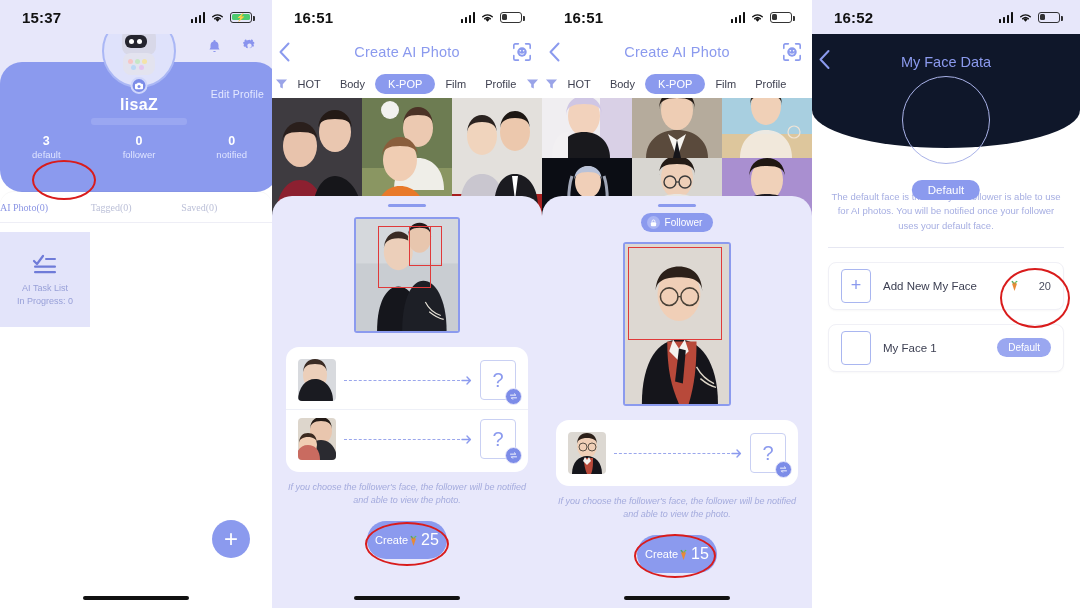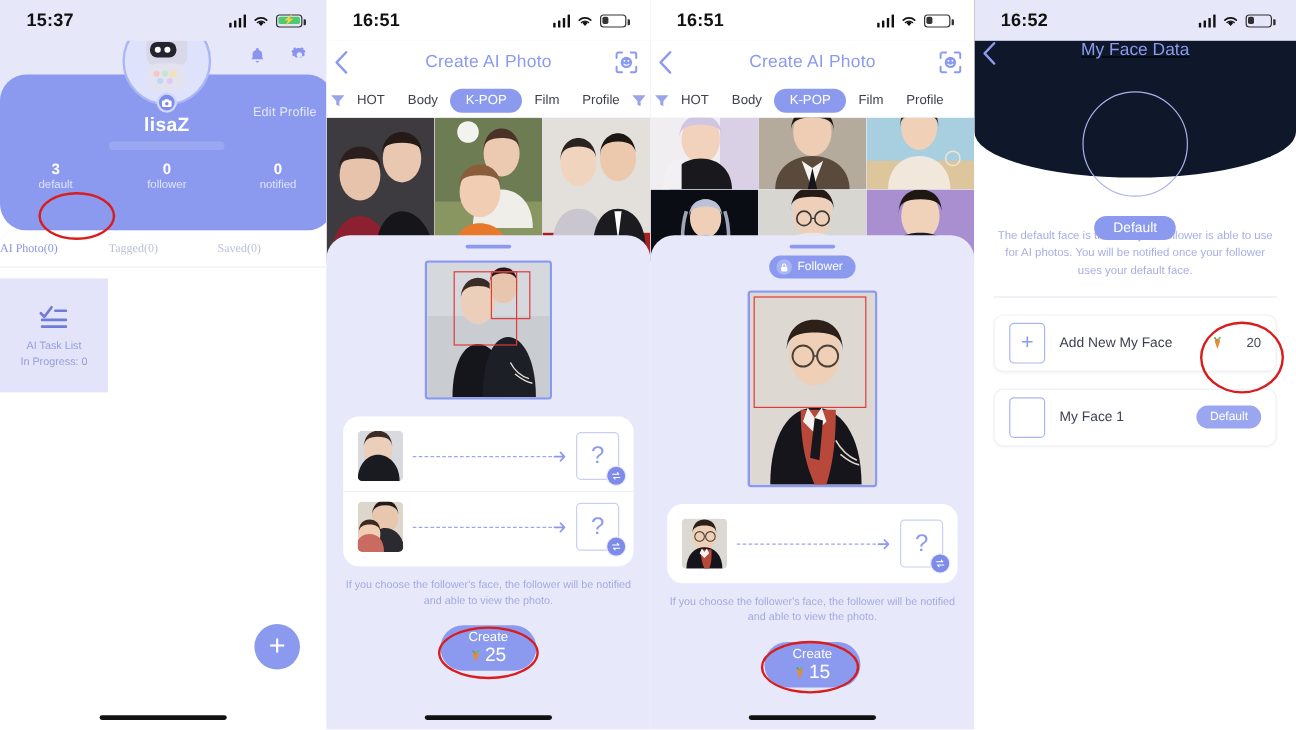--- a/index.html
+++ b/index.html
@@ -158,40 +158,40 @@
     width: 36px; height: 40px; border: 1px solid #c9d0f3; border-radius: 4px;
     display: flex; align-items: center; justify-content: center;
     color: #8b9aee; font-size: 20px; position: relative; flex: 0 0 auto;
   }
   .swapic {
     position: absolute; right: -7px; bottom: -6px; width: 17px; height: 17px;
     border-radius: 50%; background: #7c8ce8; border: 1.5px solid #eaeafb;
     display:flex; align-items:center; justify-content:center;
   }
   .hint { margin: 9px 14px 0; text-align: center; font-size: 9px;
-    color: #a4abdd; line-height: 1.45; }
+    color: #a4abdd; line-height: 1.45; font-style: italic; }
   .create-btn {
     margin: 14px auto 0; width: 80px; height: 38px; border-radius: 19px;
-    background: #8b9aee; color: #fff; display: flex; flex-direction: column;
+    background: #8b9aee; color: #fff; display: flex; flex-direction: row;
     align-items: center; justify-content: center; gap: 1px;
   }
   .create-btn .ctxt { font-size: 11px; }
   .create-btn .ccost { font-size: 16px; display: flex; align-items: center; gap: 3px; }
 
   
   .carrot { width: 9px; height: 11px; position: relative; display:inline-block; }
 
   
   .p4 { background: #fff; }
   .p4 .statusbar { background: #e7e7fa; }
   .p4-hero {
     position: relative; background: #0f172a; height: 148px;
     border-bottom-left-radius: 50% 38px; border-bottom-right-radius: 50% 38px;
   }
-  .p4-nav { position: relative; height: 36px; display: flex; align-items: flex-start; text-decoration: underline; }
+  .p4-nav { position: relative; height: 36px; display: flex; align-items: flex-end; }
   .p4-back { position: absolute; left: 6px; color: #8b9aee; }
   .p4-title { width: 100%; text-align: center; font-size: 14.5px; color: #8b9aee; }
   .face-circle {
     position: absolute; left: 50%; top: 76px; transform: translateX(-50%);
     width: 88px; height: 88px; border-radius: 50%;
     border: 1.4px solid #a9b2e8; background: transparent; z-index: 6;
   }
   .default-pill {
     position: absolute; left: 50%; top: 180px; transform: translateX(-50%);
     background: #8b9aee; color: #fff; font-size: 11.5px;

